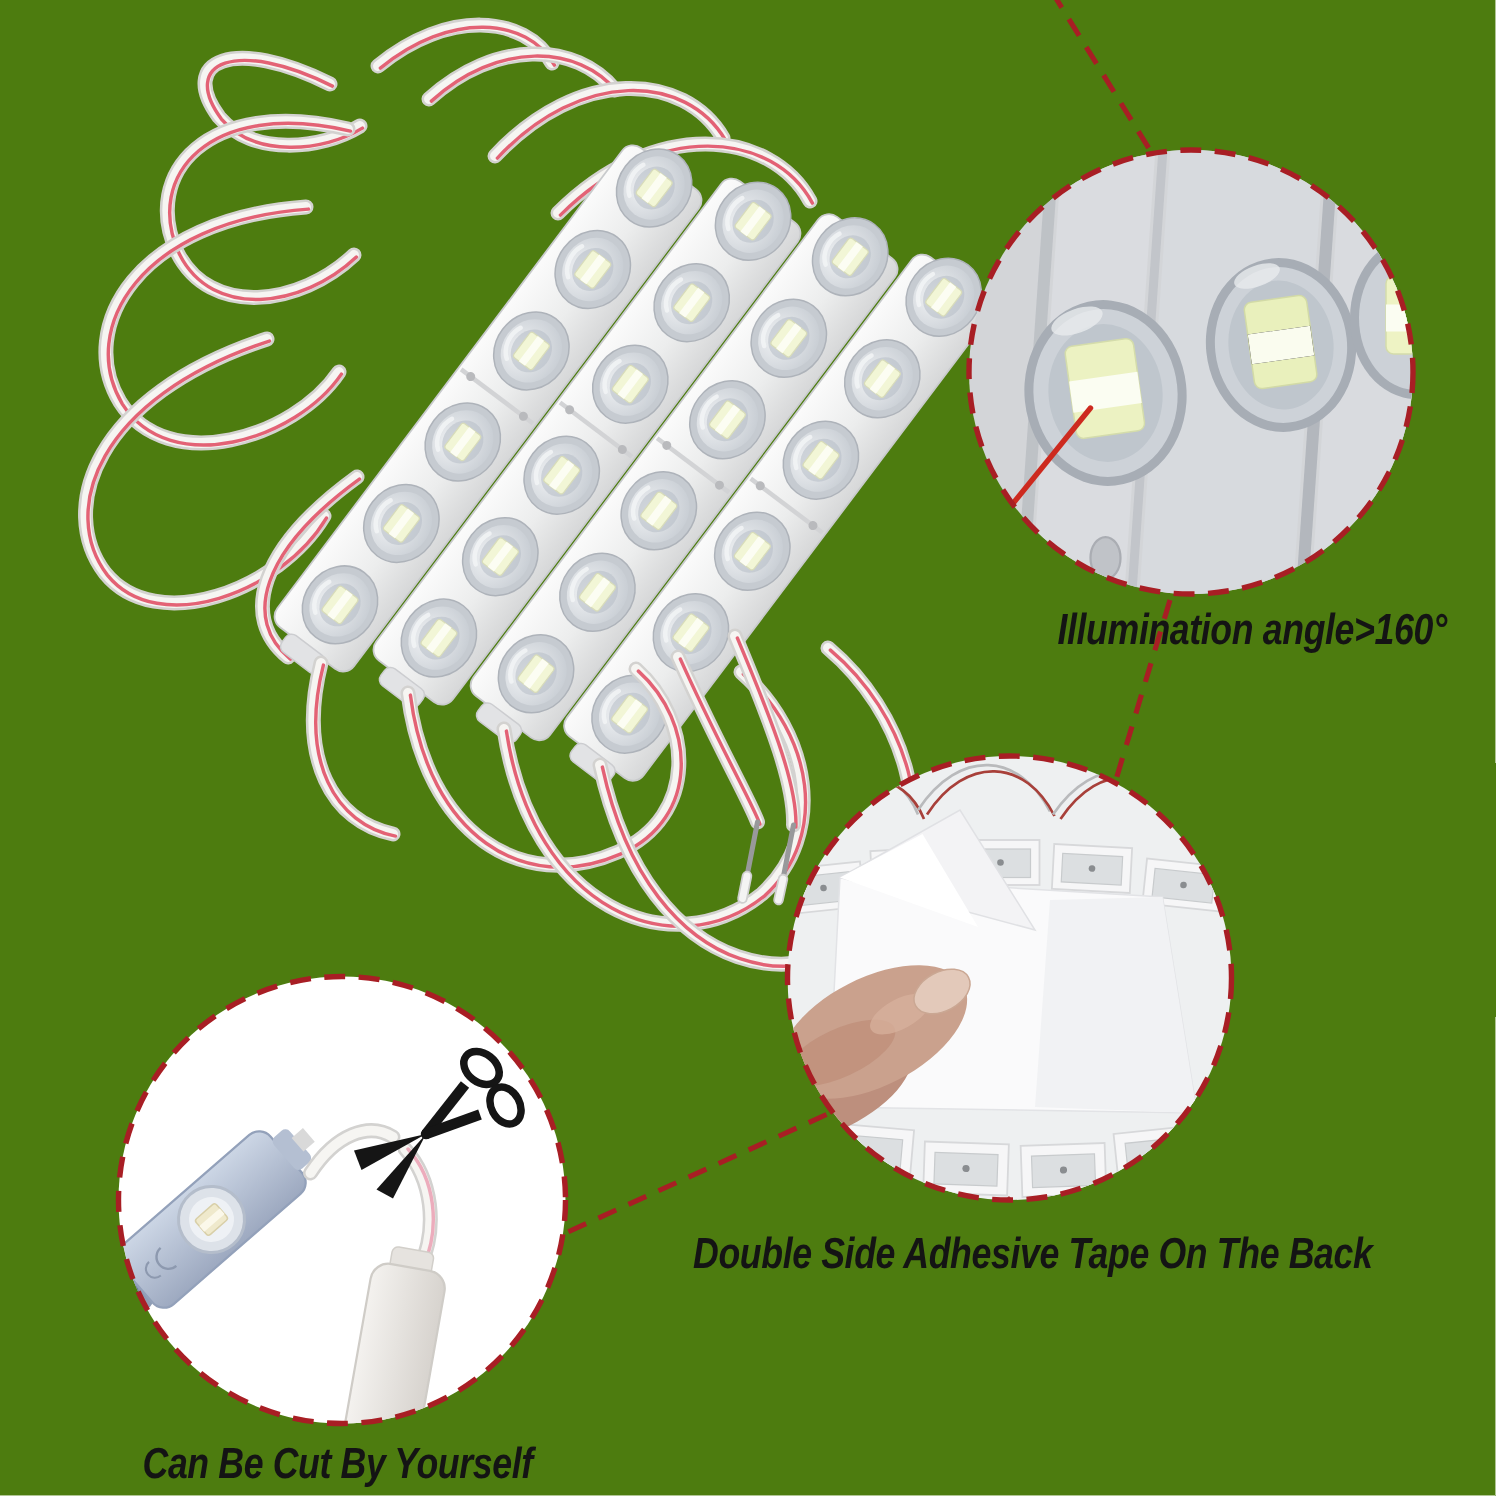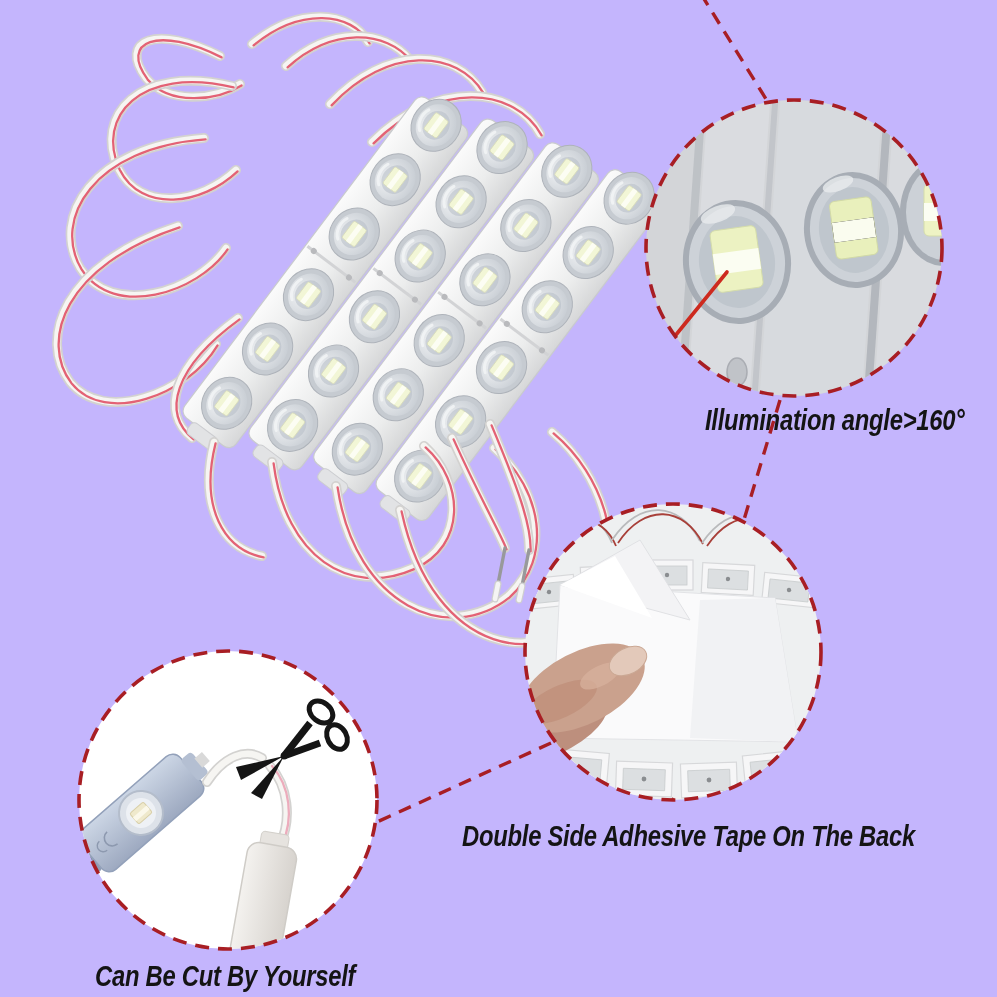--- a/index.html
+++ b/index.html
@@ -1,19 +1,19 @@
 <!DOCTYPE html>
 <html><head>
 <meta charset="utf-8">
 <style>
   html,body{margin:0;padding:0;background:#ffffff;}
   .stage{
     position:relative;
     width:997px;height:997px;
-    background:#c4b5fd;
+    background:#4d7c0f;
     overflow:hidden;
     font-family:"Liberation Sans", sans-serif;
   }
   .stage svg{position:absolute;left:0;top:0;}
   .caption{
     position:absolute;
     font-family:"Liberation Sans", sans-serif;
     font-weight:bold;
     font-style:italic;
     font-size:29px;

